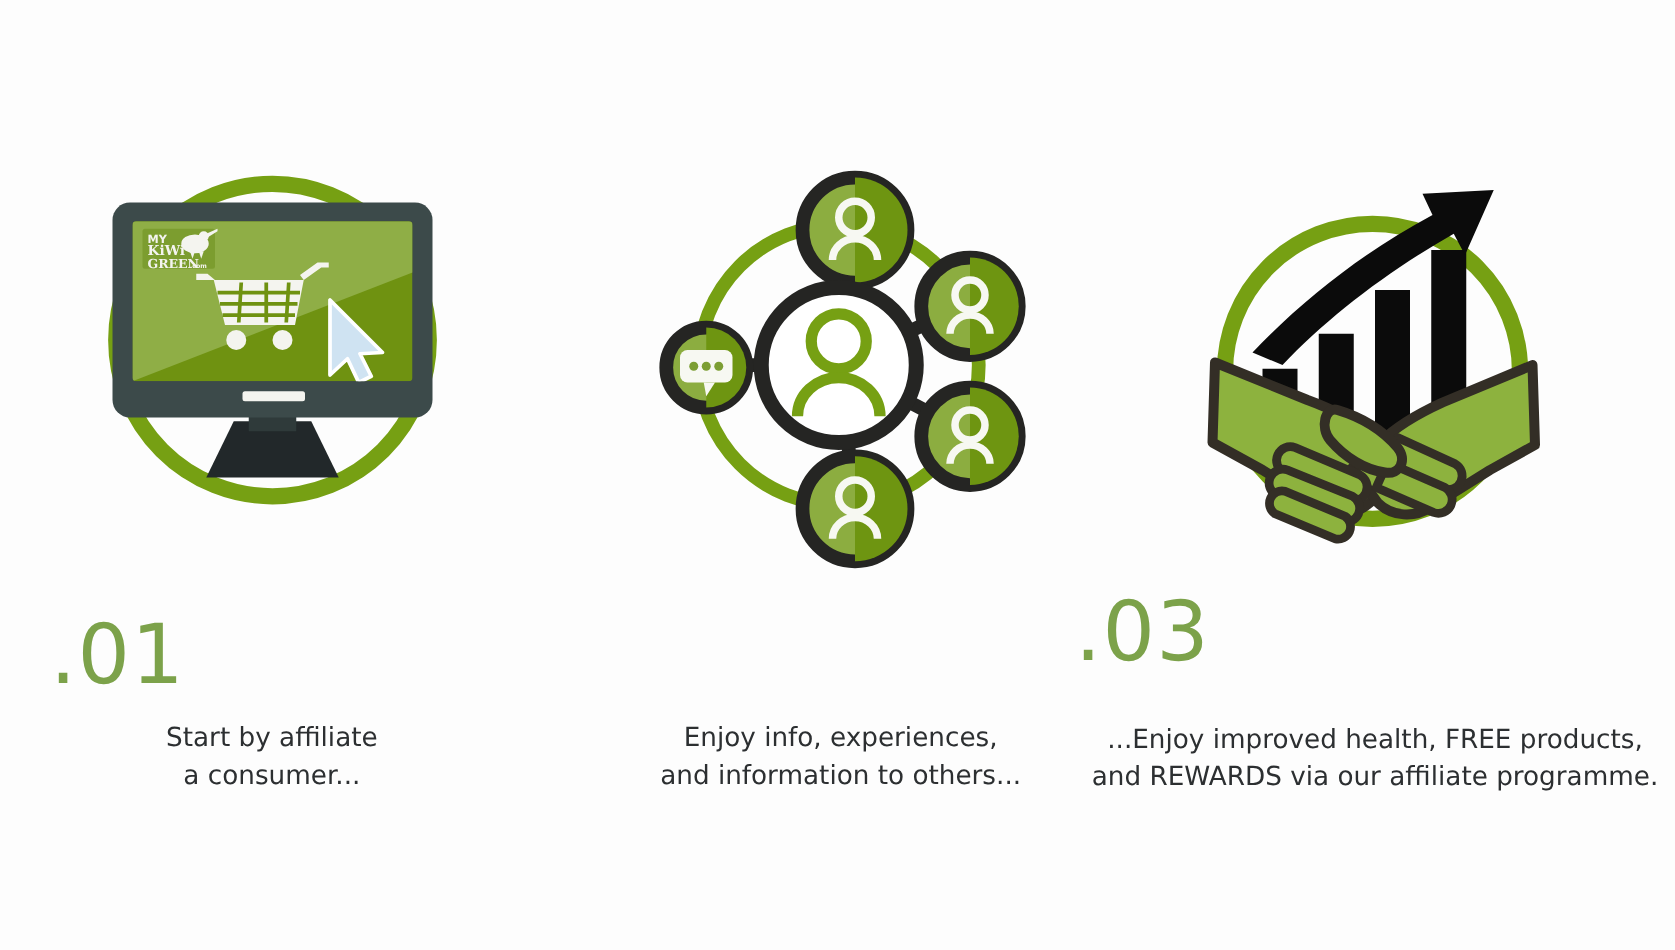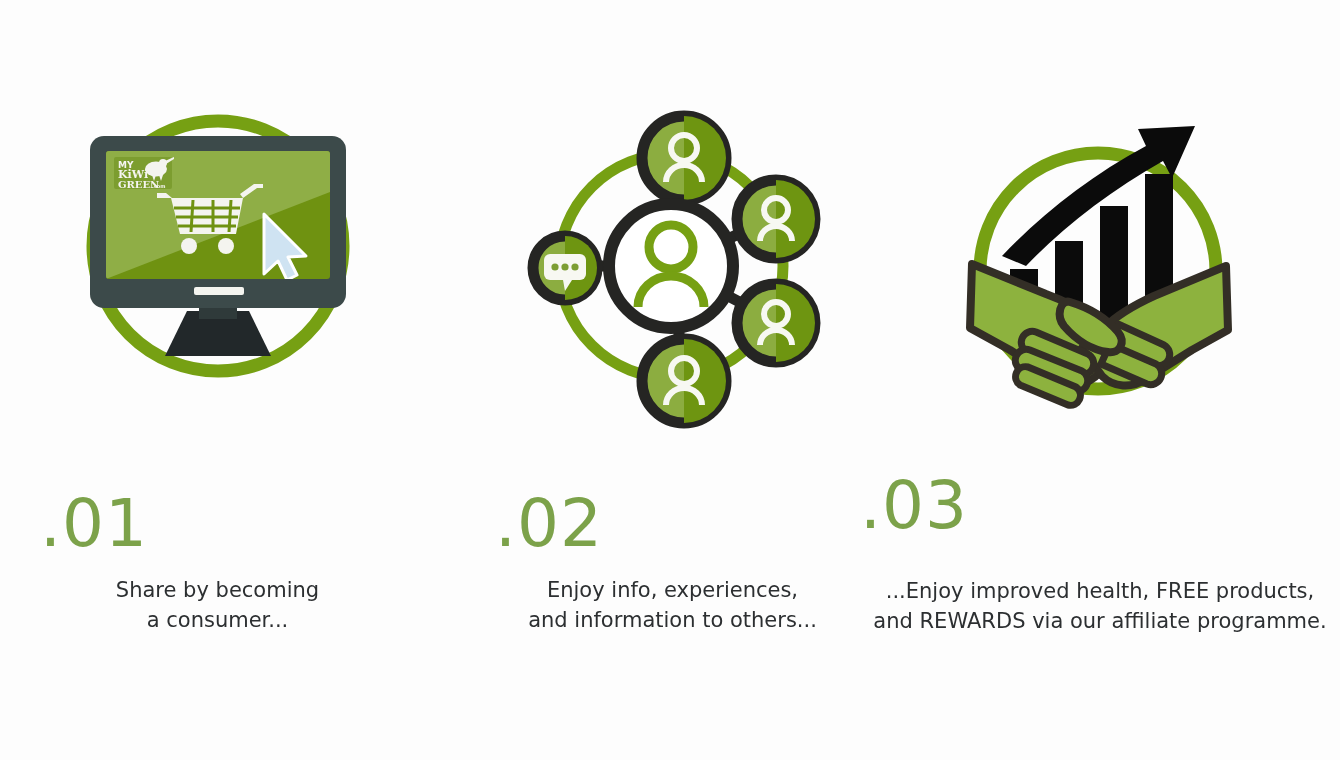--- a/index.html
+++ b/index.html
@@ -19,21 +19,21 @@
   }
 
   
   .step {
     position: absolute;
     top: 0;
     height: 760px;
   }
   .step-icon {
     position: absolute;
-    top: 96px;
+    top: 122px;
     left: 0;
     width: 100%;
     height: 340px;
   }
   .step-number {
     position: absolute;
     left: 0;
     width: 100%;
     top: 488px;
     text-align: left;
@@ -127,21 +127,21 @@
           </g>
 
           <g>
             <path d="M196,118 L196,178 L210,165 L219,184 L229,179 L220,161 L238,160 Z" fill="#cfe3f2" stroke="#ffffff" stroke-width="3" stroke-linejoin="round"></path>
           </g>
         </g>
       </svg>
     </div>
 
     <div class="step-number">.01</div>
-    <div class="step-caption">Share by becoming
+    <div class="step-caption">Start by affiliate
 a consumer...</div>
   </div>
 
   <div class="step" id="step2">
 
     <div class="step-icon">
       <svg class="icon-svg" width="330" height="330" viewBox="0 0 330 330">
 
         <circle cx="163" cy="170" r="112" fill="none" stroke="#76a013" stroke-width="11"></circle>
 
@@ -204,21 +204,20 @@
         <g>
           <circle cx="163" cy="170" r="62" fill="#ffffff" stroke="#252523" stroke-width="12"></circle>
           <g fill="none" stroke="#76a013" stroke-width="9">
             <circle cx="163" cy="151" r="22"></circle>
             <path d="M130,211 a33,31 0 0 1 66,0"></path>
           </g>
         </g>
       </svg>
     </div>
 
-    <div class="step-number">.02</div>
     <div class="step-caption">Enjoy info, experiences,
 and information to others...</div>
   </div>
 
   <div class="step" id="step3">
 
     <div class="step-icon">
       <svg class="icon-svg" width="300" height="310" viewBox="0 0 300 310">
 
         <circle cx="148" cy="175" r="118" fill="none" stroke="#76a013" stroke-width="13"></circle>

